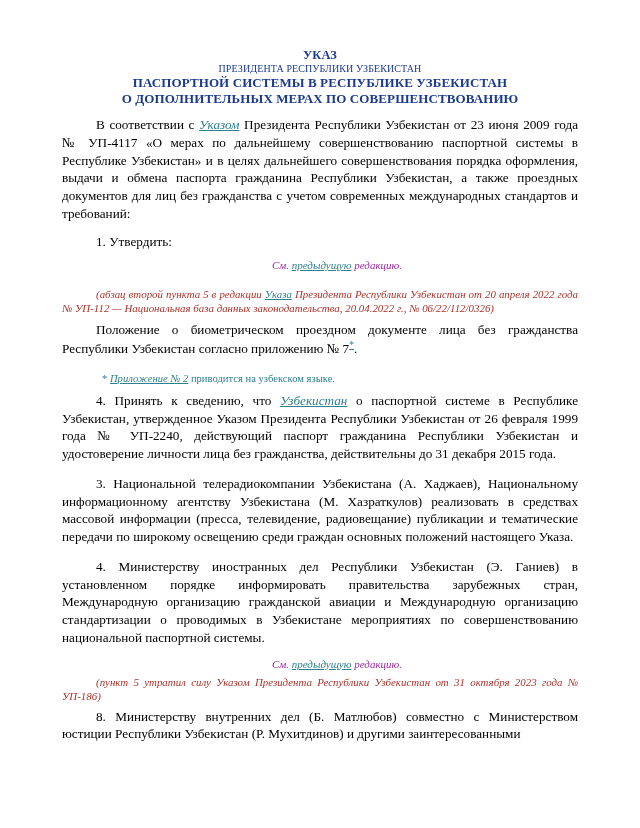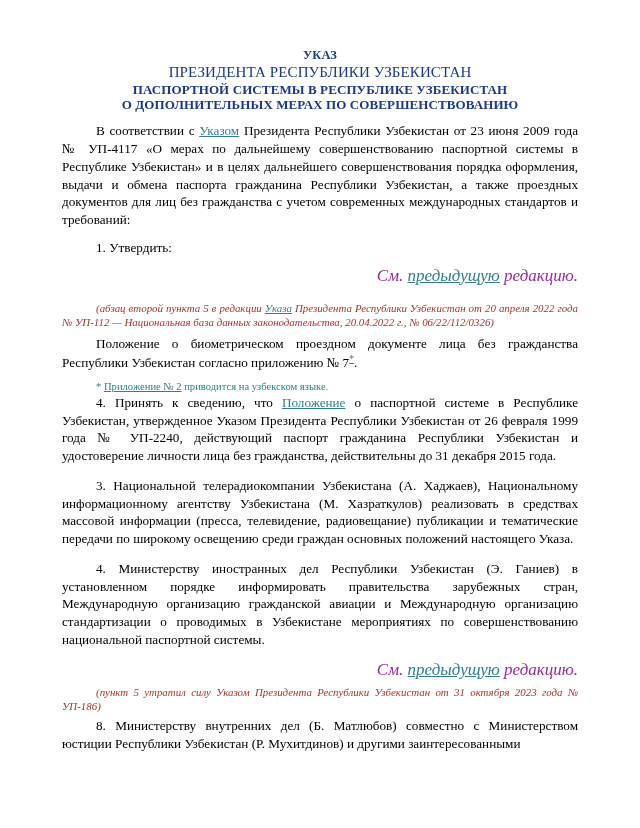--- a/index.html
+++ b/index.html
@@ -26,41 +26,41 @@
     text-align: center;
     margin-bottom: 9px;
   }
   .title-line {
     font-weight: bold;
     color: #1b3a8c;
     line-height: 1.22;
     letter-spacing: 0.1px;
   }
   .title-1 { font-size: 12.5px; }
-  .title-2 { font-size: 15px; font-weight: normal; }
+  .title-2 { font-size: 10px; font-weight: normal; }
   .title-3 { font-size: 13px; }
   .title-4 { font-size: 13px; }
 
   p.body {
     margin: 0 0 0 0;
     font-size: 13.2px;
     line-height: 1.345;
     text-align: justify;
     text-indent: 34px;
     text-justify: inter-word;
     hyphens: none;
   }
 
   .note {
     margin: 0;
-    font-size: 17px;
+    font-size: 11px;
     font-style: italic;
     line-height: 1.32;
     text-indent: 34px;
-    text-align: right;
+    text-align: center;
   }
   .note-prev {
     color: #9a2aa0;
   }
   .note-prev .lnk {
     color: #2f7f8e;
     text-decoration: underline;
   }
   .note-amend {
     color: #a8352c;
@@ -71,32 +71,33 @@
   .note-amend .lnk {
     color: #2f7f8e;
     text-decoration: underline;
     font-style: italic;
   }
   .note-foot {
     color: #2f7f8e;
     font-style: normal;
     font-size: 10.6px;
     text-indent: 34px;
-    margin: 0;
+    margin: 6px;
     line-height: 1.3;
   }
   .note-foot .lnk {
     color: #2f7f8e;
     text-decoration: underline;
   }
 
   a.lnk, .lnk {
     color: #2f7f8e;
     text-decoration: underline;
     cursor: pointer;
+    font-style: italic;
   }
   .sup {
     vertical-align: super;
     font-size: 0.72em;
     text-decoration: underline;
     color: #2f7f8e;
   }
 
   .sp-4 { height: 4px; }
   .sp-6 { height: 6px; }
@@ -134,21 +135,21 @@
   <p class="note note-amend"><span>(абзац второй пункта 5 в редакции </span><a class="lnk">Указа</a><span> Президента Республики Узбекистан от 20 апреля 2022 года № УП-112 — Национальная база данных законодательства, 20.04.2022 г., № 06/22/112/0326)</span></p>
 
   <div class="sp-6"></div>
 
   <p class="body"><span>Положение о биометрическом проездном документе лица без гражданства Республики Узбекистан согласно приложению № 7</span><a class="sup">*</a><span>.</span></p>
 
   <div class="sp-8"></div>
 
   <p class="note-foot"><span>* </span><a class="lnk">Приложение № 2</a><span> приводится на узбекском языке.</span></p>
 
-  <p class="body"><span>4. Принять к сведению, что </span><a class="lnk">Положение</a><span> о паспортной системе в Республике Узбекистан, утвержденное Указом Президента Республики Узбекистан от 26 февраля 1999 года № УП-2240, действующий паспорт гражданина Республики Узбекистан и удостоверение личности лица без гражданства, действительны до 31 декабря 2015 года.</span></p>
+  <p class="body"><span>4. Принять к сведению, что </span><a class="lnk">Узбекистан</a><span> о паспортной системе в Республике Узбекистан, утвержденное Указом Президента Республики Узбекистан от 26 февраля 1999 года № УП-2240, действующий паспорт гражданина Республики Узбекистан и удостоверение личности лица без гражданства, действительны до 31 декабря 2015 года.</span></p>
 
   <div class="sp-12"></div>
 
   <p class="body">3. Национальной телерадиокомпании Узбекистана (А. Хаджаев), Национальному информационному агентству Узбекистана (М. Хазраткулов) реализовать в средствах массовой информации (пресса, телевидение, радиовещание) публикации и тематические передачи по широкому освещению среди граждан основных положений настоящего Указа.</p>
 
   <div class="sp-12"></div>
 
   <p class="body">4. Министерству иностранных дел Республики Узбекистан (Э. Ганиев) в установленном порядке информировать правительства зарубежных стран, Международную организацию гражданской авиации и Международную организацию стандартизации о проводимых в Узбекистане мероприятиях по совершенствованию национальной паспортной системы.</p>
 
   <div class="sp-10"></div>

